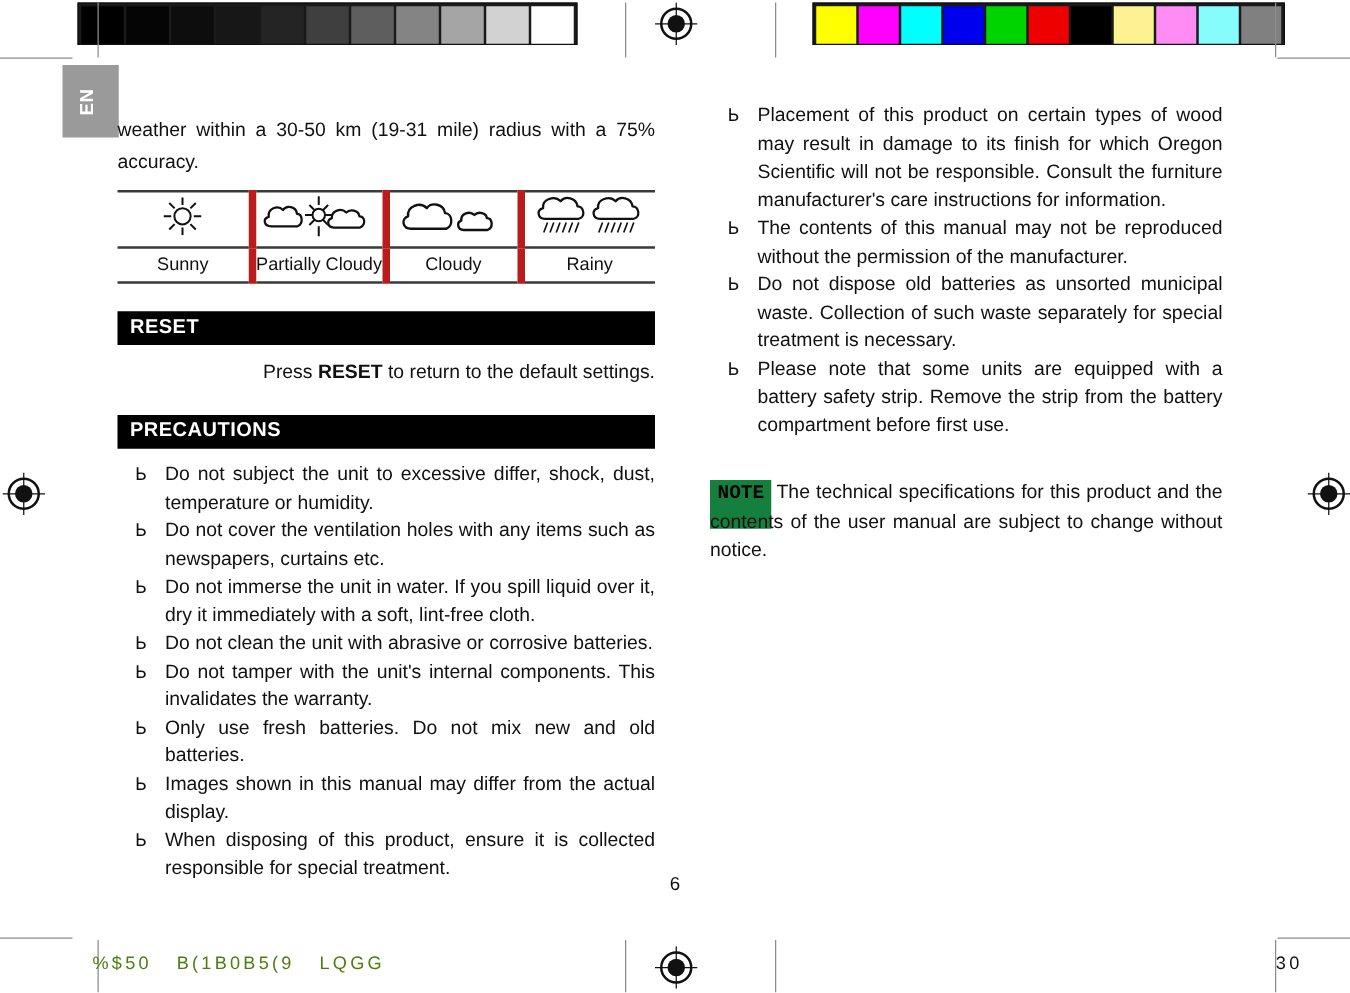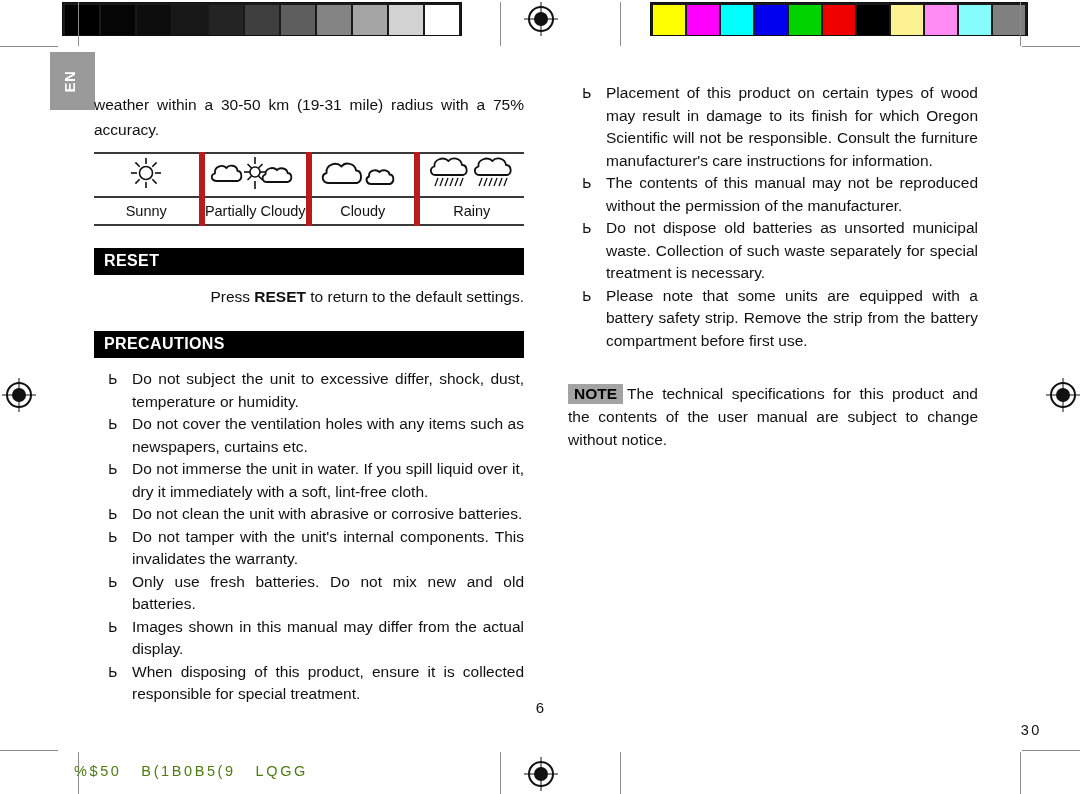--- a/index.html
+++ b/index.html
@@ -149,46 +149,47 @@
   ul.bullets li .txt { display: block; }
 
   .note-block {
     font-size: 15.5px;
     line-height: 23px;
     color: #111;
     text-align: justify;
     margin-top: 30px;
   }
   .note-badge {
-    background: #a3a3a3;
+    background: #15803d;
     color: #000;
     font-weight: bold;
-    padding: 1px 6px 2px 6px;
+    padding: 1px 6px 20px 6px;
     margin-right: 4px;
+    font-family: Liberation Mono, monospace;
   }
 
   .page-number {
     position: absolute;
     left: 0; right: 0; top: 699px;
     text-align: center;
     font-size: 15px;
     color: #111;
   }
 
   .footer-left {
     position: absolute;
     left: 74px; top: 763px;
     font-size: 14.5px;
     letter-spacing: 2.6px;
     color: #4d7c0f;
     white-space: pre;
   }
   .footer-right {
     position: absolute;
-    right: 38px; top: 722px;
+    right: 38px; top: 763px;
     font-size: 14.5px;
     letter-spacing: 2.6px;
     color: #111;
   }
 </style>
 </head>
 <body>
 
 <div id="page">
 

